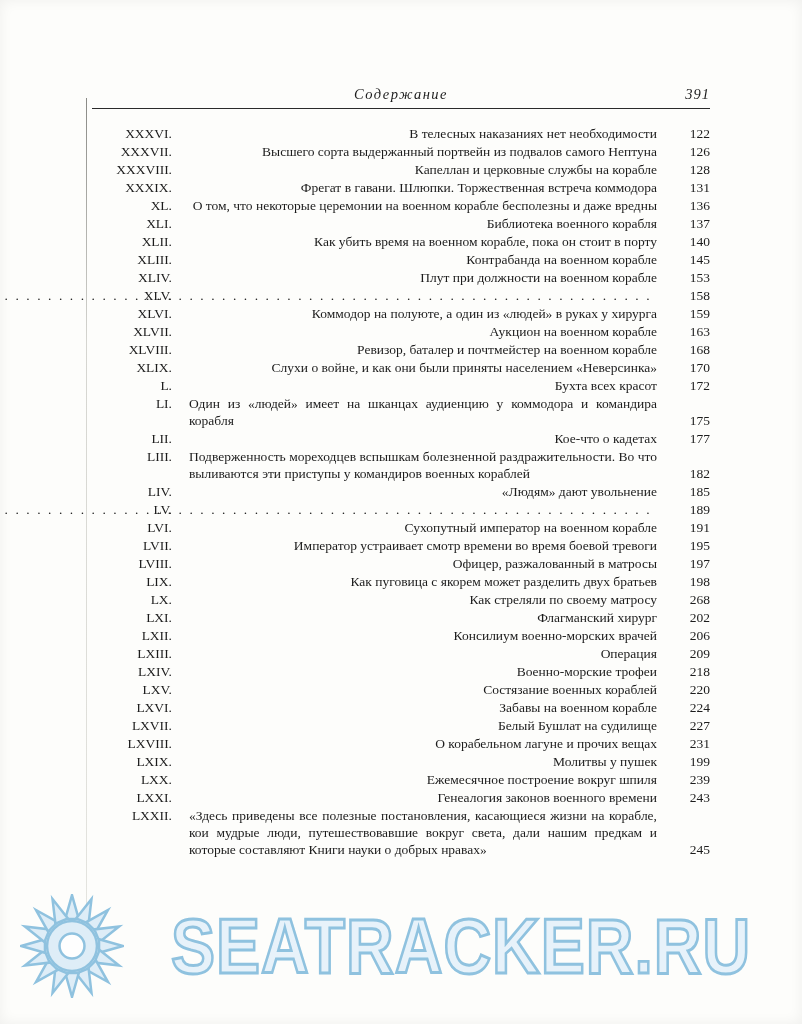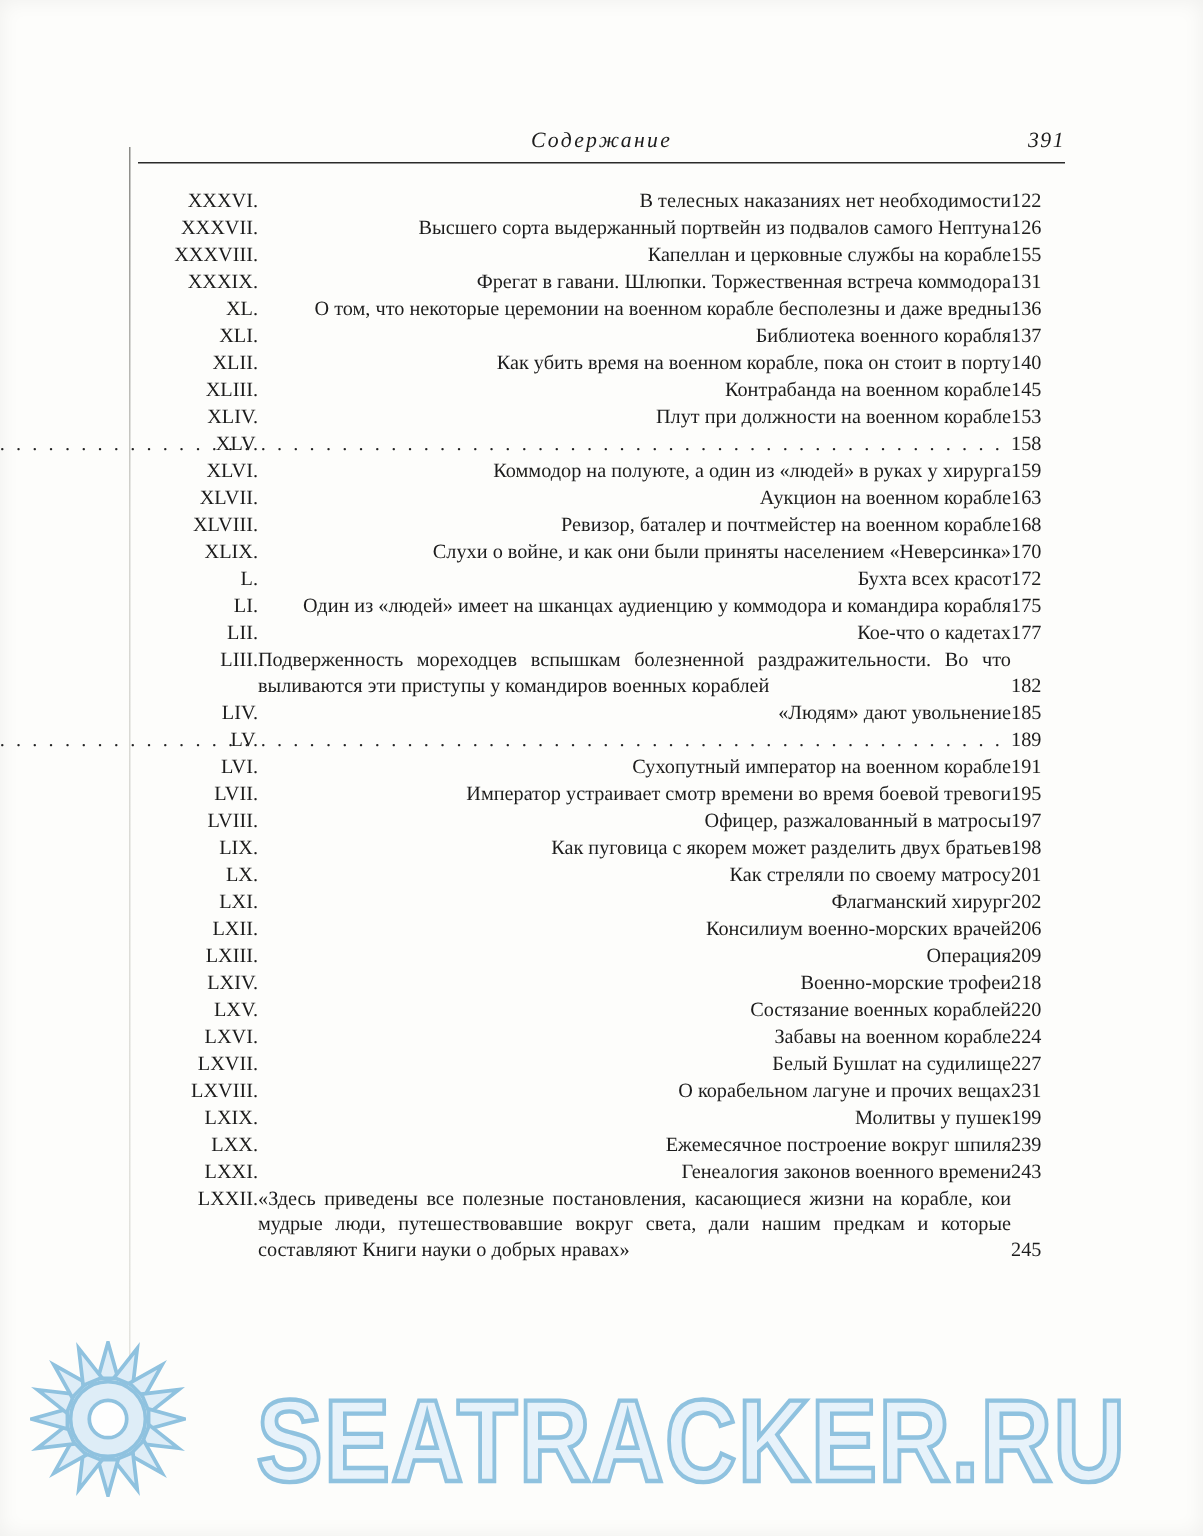--- a/index.html
+++ b/index.html
@@ -32,35 +32,35 @@
   }
   .header-title{grid-column:2;text-align:center;letter-spacing:1.5px;}
   .header-page{grid-column:3;text-align:right;letter-spacing:1px;}
   .toc{
     margin-top:16px;
     font-size:13.5px;line-height:17px;
   }
   .entry{
     display:grid;
     grid-template-columns:80px 1fr 36px;
-    column-gap:0;
+    column-gap:17px;
     margin-bottom:1px;
     font-family:Liberation Serif, serif;
   }
   .num{text-align:right;white-space:nowrap;}
   .body{display:flex;align-items:flex-end;min-width:0;flex-direction:column;}
   .t{flex:0 1 auto;min-width:0;text-align:justify;}
   .leader{
     flex:1 1 0;min-width:0;overflow:hidden;white-space:nowrap;
     letter-spacing:7.5px;padding-left:7px;color:#222;
   }
-  .pg{text-align:left;align-self:end;white-space:nowrap;}
+  .pg{text-align:right;align-self:end;white-space:nowrap;}
   .watermark{
     position:absolute;left:20px;right:10px;bottom:26px;
-    display:flex;align-items:flex-end;gap:6px;
+    display:flex;align-items:center;gap:6px;
     opacity:.92;pointer-events:none;
   }
   .wm-icon{flex:0 0 auto;width:104px;height:104px;}
   .wm-icon svg{width:104px;height:104px;display:block;}
   .wm-text{
     flex:1 1 auto;
     font-family:"Liberation Sans", sans-serif;
     font-weight:bold;
     font-size:66px;
     letter-spacing:1px;
@@ -100,21 +100,21 @@
             <span class="leader"></span>
           </div>
           <span class="pg">126</span>
         </div>
         <div class="entry">
           <span class="num">XXXVIII.</span>
           <div class="body">
             <span class="t">Капеллан и церковные службы на корабле</span>
             <span class="leader">................................................................................................................................................................</span>
           </div>
-          <span class="pg">155</span>
+          <span class="pg">128</span>
         </div>
         <div class="entry">
           <span class="num">XXXIX.</span>
           <div class="body">
             <span class="t">Фрегат в гавани. Шлюпки. Торжественная встреча коммодора</span>
             <span class="leader">................................................................................................................................................................</span>
           </div>
           <span class="pg">131</span>
         </div>
         <div class="entry">
@@ -274,21 +274,21 @@
             <span class="leader">................................................................................................................................................................</span>
           </div>
           <span class="pg">198</span>
         </div>
         <div class="entry">
           <span class="num">LX.</span>
           <div class="body">
             <span class="t">Как стреляли по своему матросу</span>
             <span class="leader">................................................................................................................................................................</span>
           </div>
-          <span class="pg">201</span>
+          <span class="pg">268</span>
         </div>
         <div class="entry">
           <span class="num">LXI.</span>
           <div class="body">
             <span class="t">Флагманский хирург</span>
             <span class="leader">................................................................................................................................................................</span>
           </div>
           <span class="pg">202</span>
         </div>
         <div class="entry">

